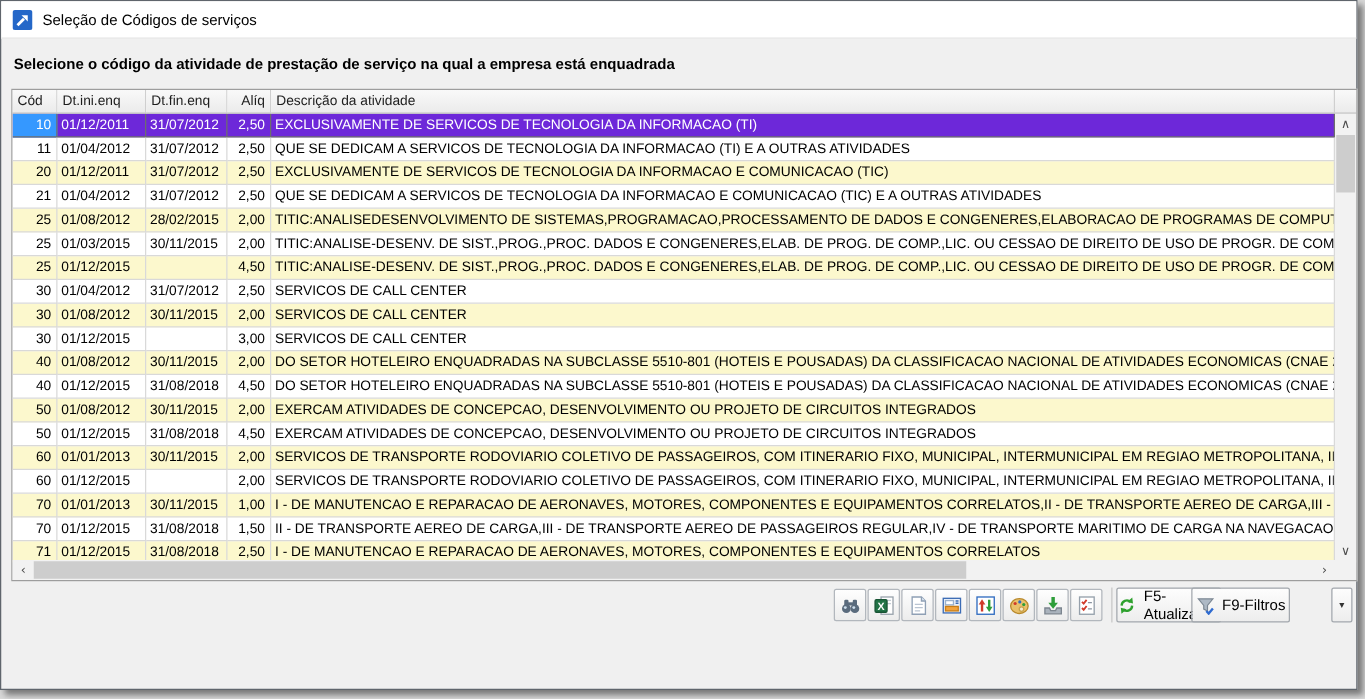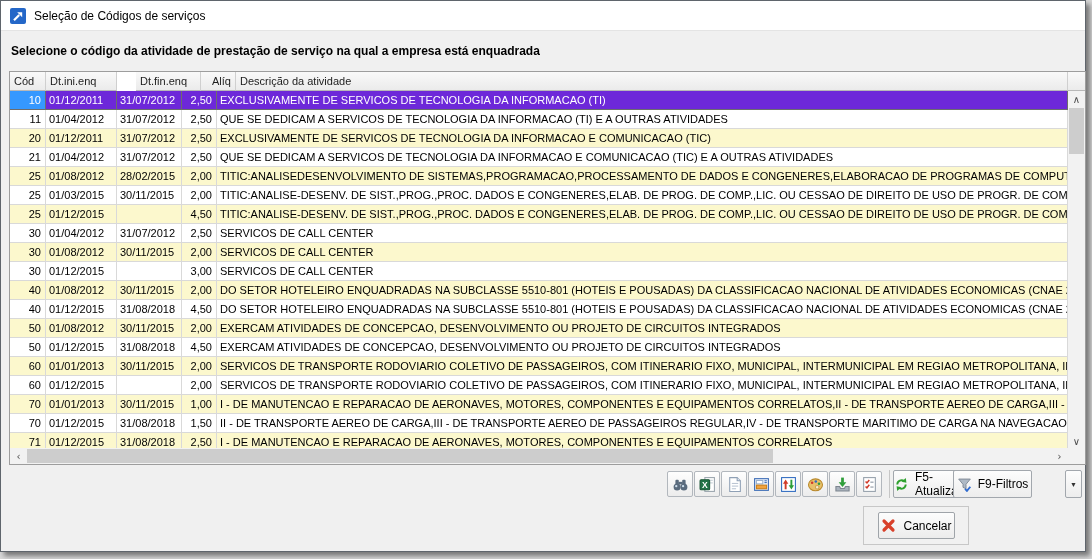--- a/index.html
+++ b/index.html
@@ -18,21 +18,21 @@
   .instruction { position:absolute; left:10px; top:43px; font-size:12px; font-weight:bold; color:#000; }
 
   
   .grid { position:absolute; left:8px; top:70px; width:1077px; height:394px;
     background:#fff; border:1px solid #9d9d9d; overflow:hidden; }
   .grid-header { position:absolute; left:0; top:0; right:0; height:19px; display:flex; font-size:11px; color:#1d1d1d; }
   .hcell { background:linear-gradient(#f9f9f9,#ebebeb); border-right:1px solid #cfcfcf;
     border-bottom:1px solid #b8b8b8; line-height:18px; padding:0 4px; overflow:hidden; white-space:nowrap; }
   .hc-cod  { width:36px; }
   .hc-ini  { width:71px; }
-  .hc-fin  { width:65px;margin-left:19px; }
+  .hc-fin  { width:65px; }
   .hc-aliq { width:35px; text-align:right; }
   .hc-desc { flex:1; }
   .hc-stub { width:17px; border-right:none; }
 
   .grid-rows { position:absolute; left:0; top:19px; width:1058px; height:359px; overflow:hidden; }
   .row { display:flex; height:19px; font-size:11px; color:#000; background:#fff; }
   .row.alt { background:#fcf8cd; }
   .cell { border-right:1px solid #d9d9d9; border-bottom:1px solid #d9d9d9;
     line-height:18px; overflow:hidden; white-space:nowrap; }
   .c-cod  { width:36px; text-align:right; padding-right:4px; }
@@ -362,25 +362,15 @@
         </svg>
       </span>
       <span>F9-Filtros</span>
     </div>
 
     <div class="text-btn btn-drop">
       <span>▼</span>
     </div>
   </div>
 
-  <div class="panel panel-cancel">
-    <div class="action-btn btn-cancel">
-      <span>
-        <svg width="15" height="15" viewBox="0 0 16 16">
-          <path d="M3.2 3.2 L12.8 12.8 M12.8 3.2 L3.2 12.8" stroke="#d8402a" stroke-width="3.4" stroke-linecap="round"></path>
-        </svg>
-      </span>
-      <span>Cancelar</span>
-    </div>
-  </div>
 
 
 </div>
 
 </body></html>

